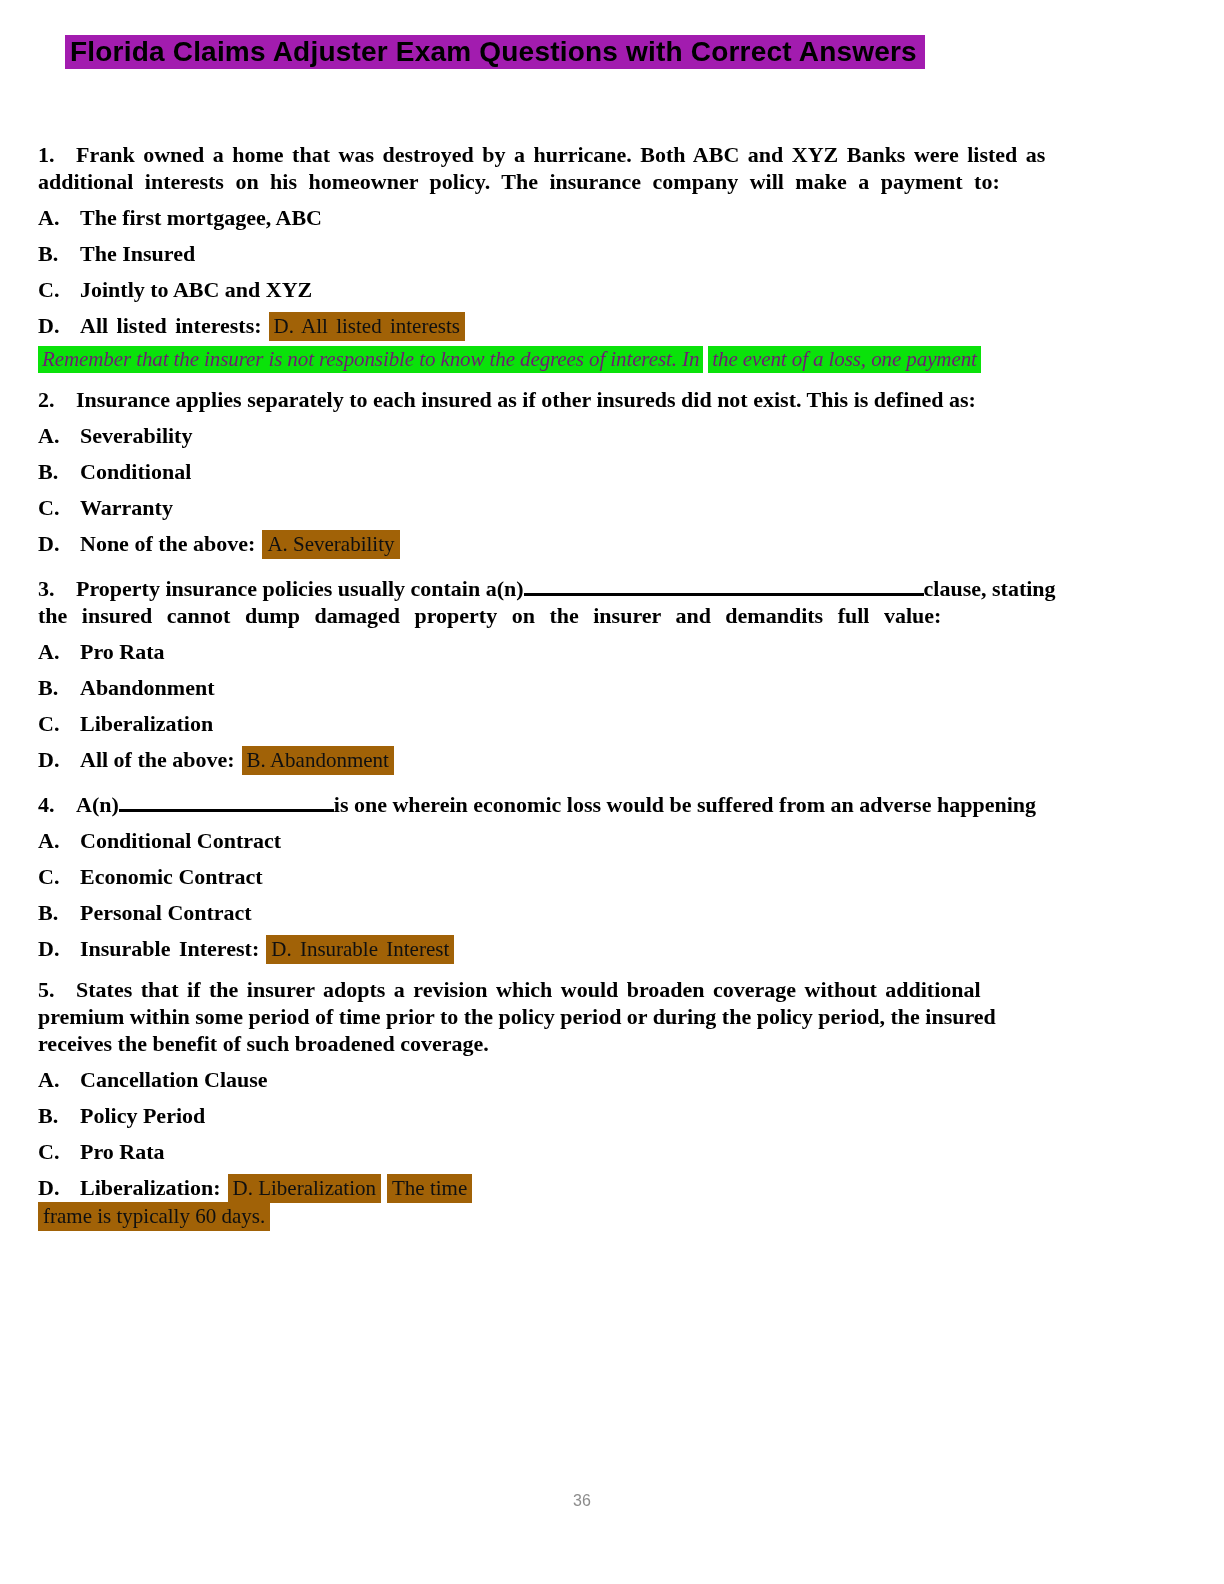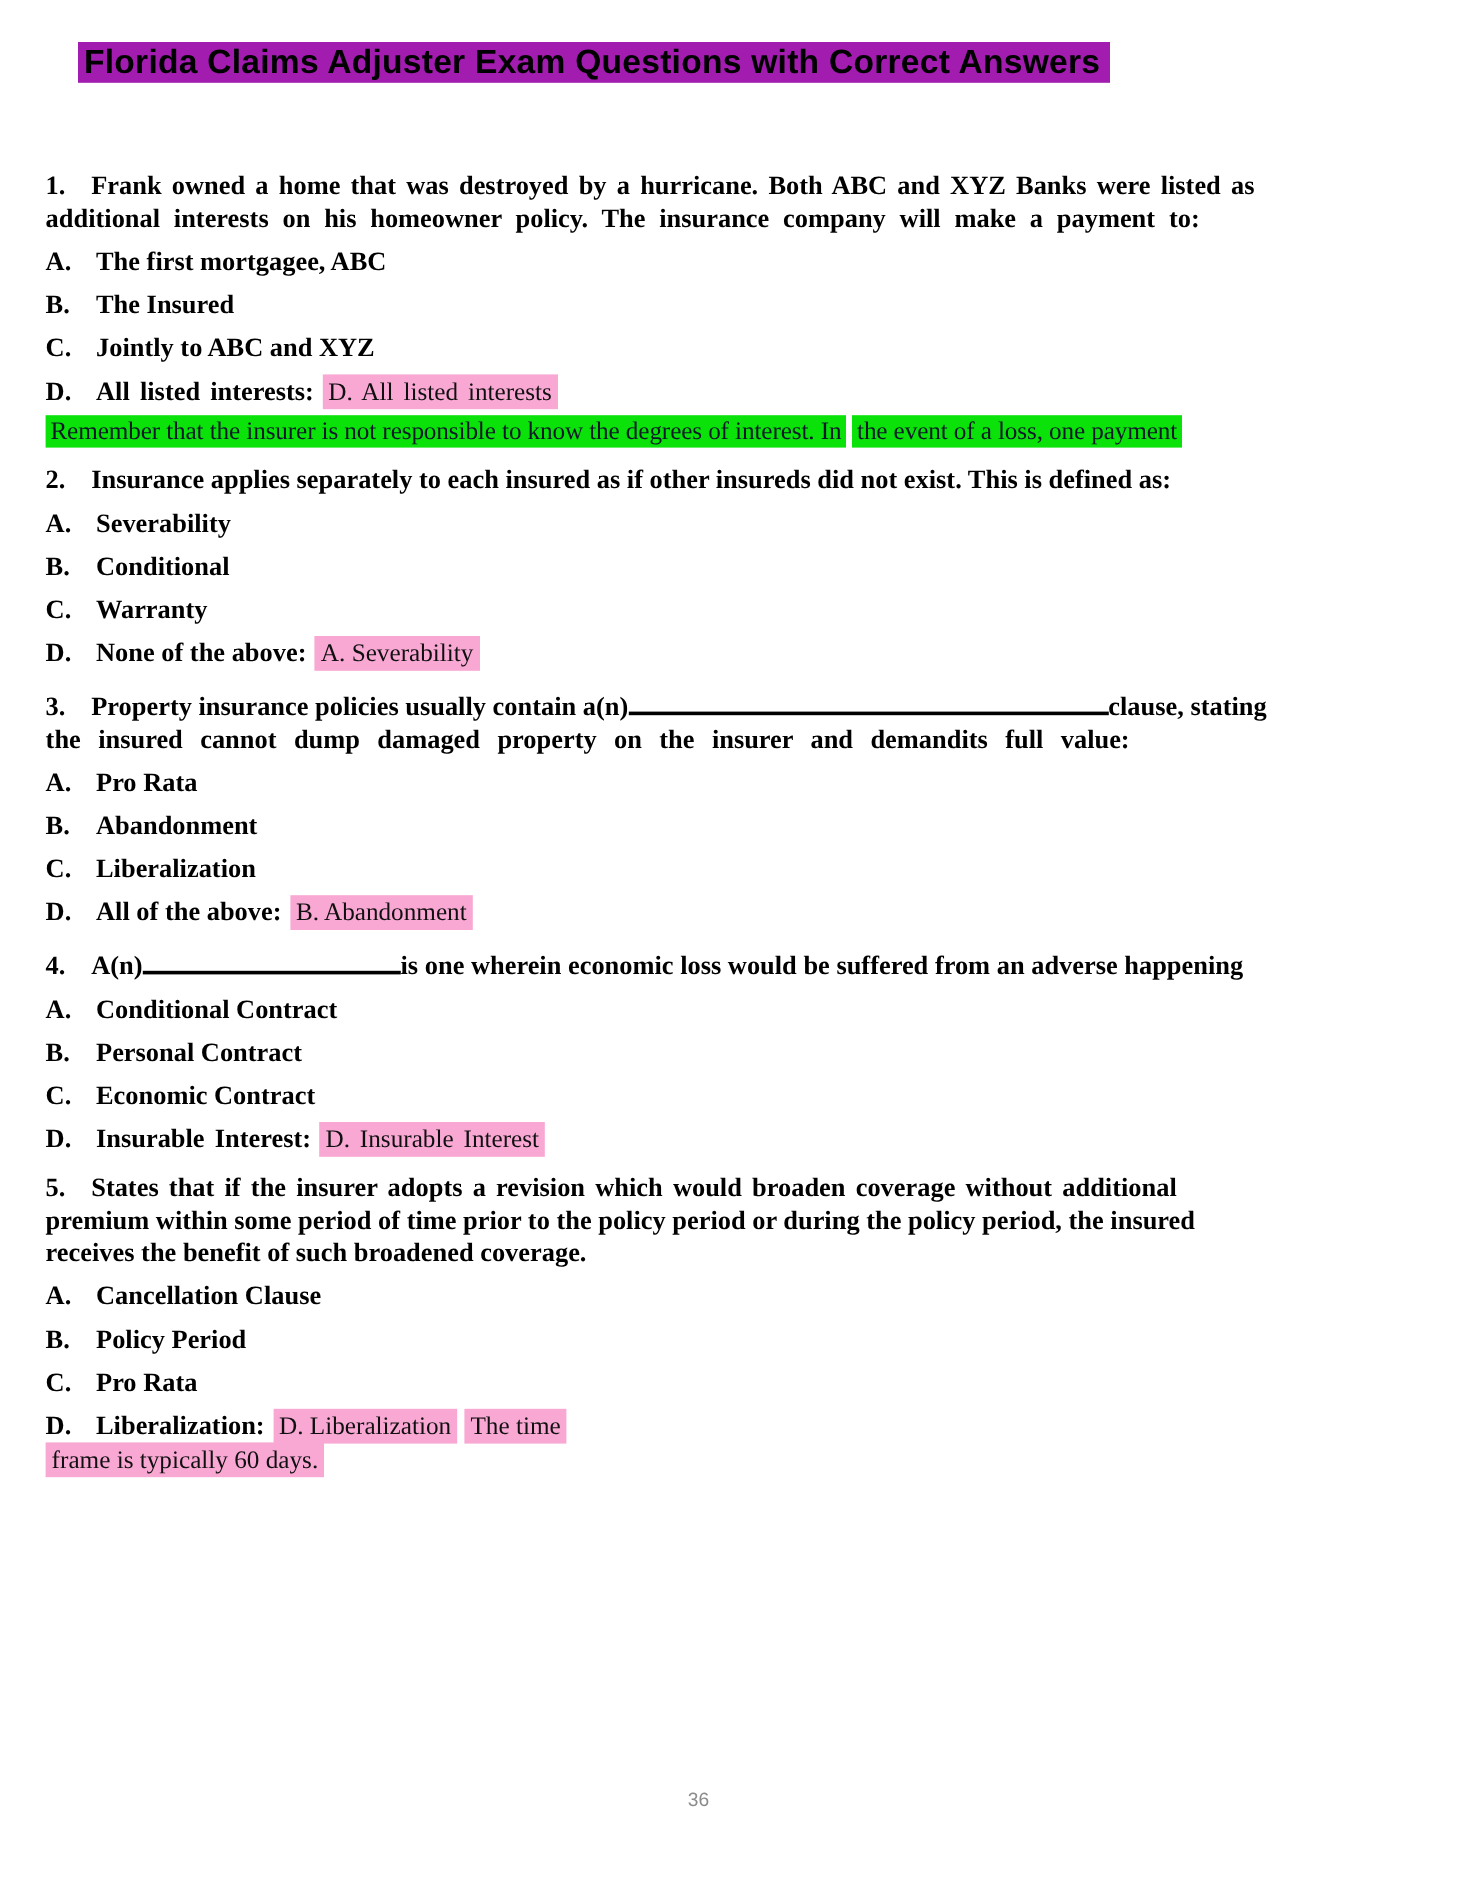--- a/index.html
+++ b/index.html
@@ -39,40 +39,41 @@
     margin-top:9px;
     font-weight:bold;
     font-size:22px;
     line-height:27px;
   }
   .optlabel { display:inline-block; width:42px; }
 
   .ans {
     font-weight:normal;
     font-size:21px;
-    background:#f9a8d4;
+    background:#a16207;
     color:#101010;
     padding:2px 5px 3px 5px;
     margin-top:32px;
   }
   .ans-lead { margin-left:7px; }
   .ans-gap { margin-left:6px; }
 
   .expl {
     font-weight:normal;
     font-size:21px;
     line-height:27px;
     margin-top:6px;
     letter-spacing:-0.1px;
     white-space:nowrap;
   }
   .expl .hl {
     background:#0ae20a;
-    color:#0f172a;
+    color:#701a75;
     padding:1px 4px 2px 4px;
+    font-style:italic;
   }
   .gap { margin-left:5px; }
 
   .blank {
     display:inline-block;
     border-bottom:3px solid #000;
     height:1.0em;
     vertical-align:baseline;
   }
   .blank-q3 { width:400px; }
@@ -127,22 +128,22 @@
     <div class="qline ws3">the insured cannot dump damaged property on the insurer and demandits full value:</div>
     <div class="opt"><span class="optlabel">A.</span><span>Pro Rata</span></div>
     <div class="opt"><span class="optlabel">B.</span><span>Abandonment</span></div>
     <div class="opt"><span class="optlabel">C.</span><span>Liberalization</span></div>
     <div class="opt"><span class="optlabel">D.</span><span>All of the above:</span><span class="ans ans-lead">B. Abandonment</span></div>
   </div>
 
   <div class="question">
     <div class="qline"><span class="qnum">4.</span><span>A(n)</span><span class="blank blank-q4"></span><span>is one wherein economic loss would be suffered from an adverse happening</span></div>
     <div class="opt"><span class="optlabel">A.</span><span>Conditional Contract</span></div>
+    <div class="opt"><span class="optlabel">C.</span><span>Economic Contract</span></div>
     <div class="opt"><span class="optlabel">B.</span><span>Personal Contract</span></div>
-    <div class="opt"><span class="optlabel">C.</span><span>Economic Contract</span></div>
     <div class="opt"><span class="optlabel">D.</span><span class="ws1">Insurable Interest:</span><span class="ans ans-lead ws1">D. Insurable Interest</span></div>
   </div>
 
   <div class="question">
     <div class="qline ws1"><span class="qnum">5.</span><span>States that if the insurer adopts a revision which would broaden coverage without additional</span></div>
     <div class="qline">premium within some period of time prior to the policy period or during the policy period, the insured</div>
     <div class="qline">receives the benefit of such broadened coverage.</div>
     <div class="opt"><span class="optlabel">A.</span><span>Cancellation Clause</span></div>
     <div class="opt"><span class="optlabel">B.</span><span>Policy Period</span></div>
     <div class="opt"><span class="optlabel">C.</span><span>Pro Rata</span></div>

